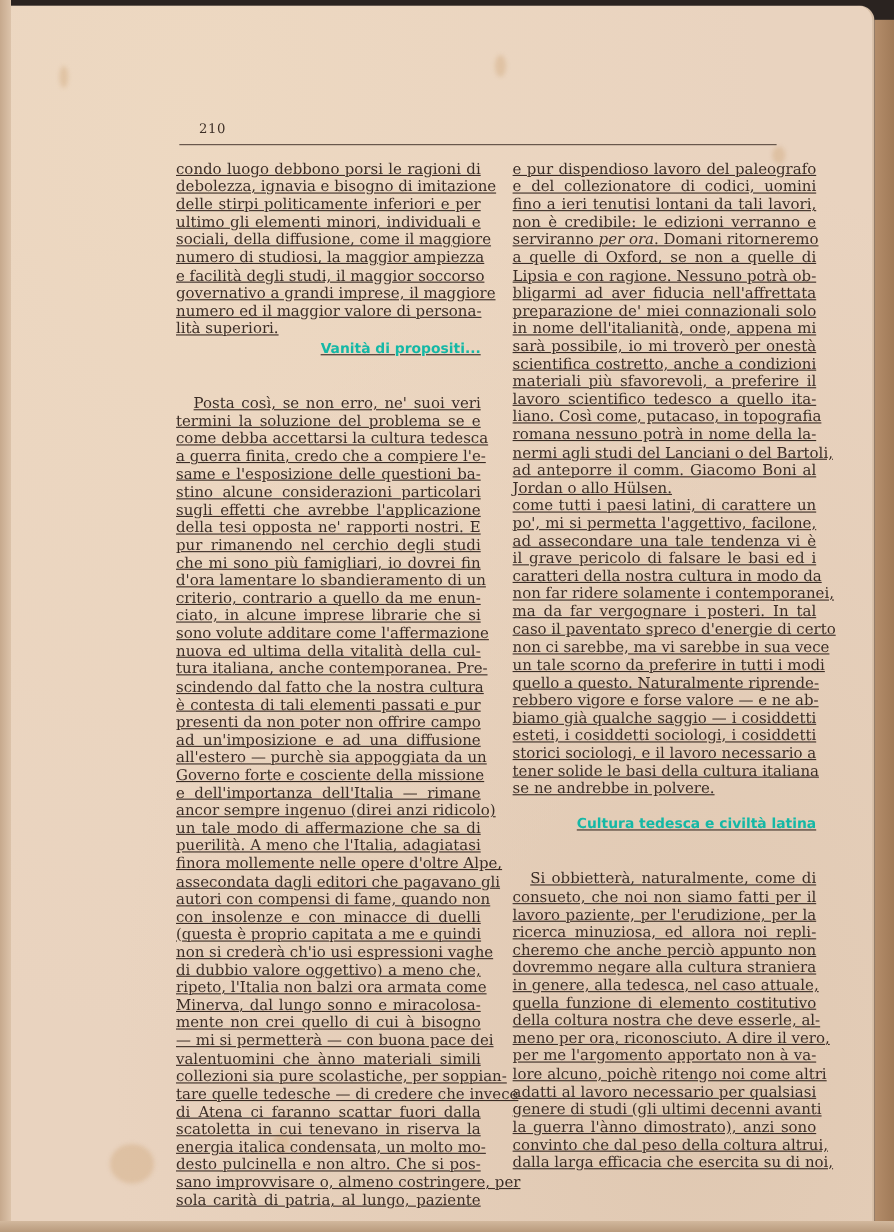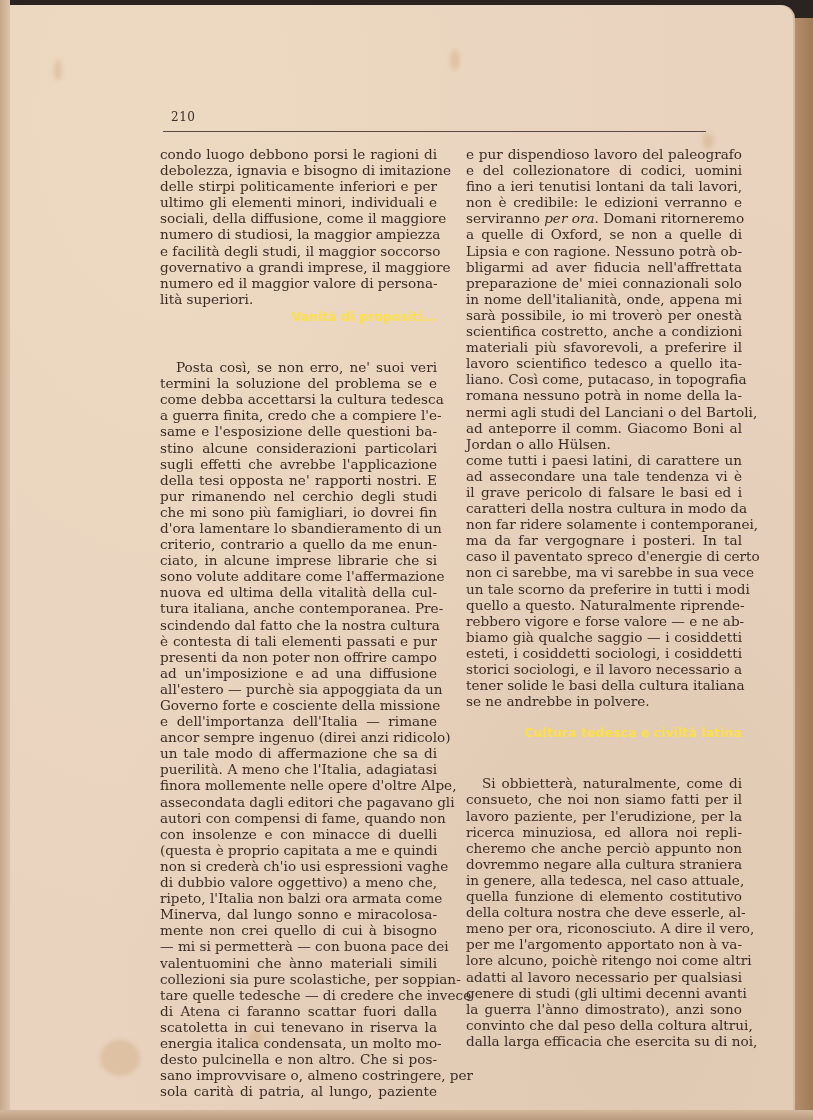--- a/index.html
+++ b/index.html
@@ -28,40 +28,41 @@
   .bottom-edge {
     position: absolute; left: 0; bottom: 0; width: 813px; height: 10px;
     background: linear-gradient(to bottom, #d2b89d, #b89a7c);
   }
   .stain { position: absolute; border-radius: 50%; background: rgba(190,140,80,0.25); filter: blur(2px); }
 
   .header {
     position: absolute; left: 163px; top: 110px; width: 543px; height: 20px;
     font-size: 12px; color: #3d2f27; letter-spacing: 0.5px;
   }
-  .page-number { position: absolute; left: 8px; top: 0; }
+  .page-number { position: absolute; left: 18px; top: 0; }
   .running-title { position: absolute; left: 0; width: 570px; text-align: center; top: 0; }
   .header-rule {
     position: absolute; left: 163px; top: 131px; width: 543px; height: 0;
     border-top: 1px solid #5a4a40;
   }
 
   .column {
     position: absolute; top: 146px; width: 277px;
     font-size: 13.6px; line-height: 16.1px; color: #3a2c25;
     text-align: justify;
+    text-decoration: underline;
   }
   .col-left { left: 160px; }
   .col-right { left: 466px; width: 276px; }
   .line { display: block; white-space: nowrap; text-align-last: justify; text-align: justify; }
   .line.last { text-align-last: left; }
   .indent { padding-left: 16px; margin-top: 34px; }
   .section-heading {
     display: block; text-align: right; font-family: "DejaVu Sans", "Liberation Sans", sans-serif;
-    font-weight: bold; font-size: 12.6px; color: #fde047; margin: 2px 0 8px 0;
+    font-weight: bold; font-size: 12.6px; color: #14b8a6; margin: 2px 0 8px 0;
   }
   .gap { display: block; height: 14px; }
   .italic { font-style: italic; }
 </style>
 </head>
 <body>
 
 <div class="under-edge"></div>
 <div class="right-edge"></div>
 <div class="sheet"></div>
@@ -159,20 +160,21 @@
       <span class="line">materiali più sfavorevoli, a preferire il</span>
       <span class="line">lavoro scientifico tedesco a quello ita-</span>
       <span class="line">liano. Così come, putacaso, in topografia</span>
       <span class="line">romana nessuno potrà in nome della la-</span>
       <span class="line">nermi agli studi del Lanciani o del Bartoli,</span>
       <span class="line">ad anteporre il comm. Giacomo Boni al</span>
       <span class="line last">Jordan o allo Hülsen.</span>
     </div>
   <div id="right-p2">
       <span class="line">come tutti i paesi latini, di carattere un</span>
+      <span class="line">po', mi si permetta l'aggettivo, facilone,</span>
       <span class="line">ad assecondare una tale tendenza vi è</span>
       <span class="line">il grave pericolo di falsare le basi ed i</span>
       <span class="line">caratteri della nostra cultura in modo da</span>
       <span class="line">non far ridere solamente i contemporanei,</span>
       <span class="line">ma da far vergognare i posteri. In tal</span>
       <span class="line">caso il paventato spreco d'energie di certo</span>
       <span class="line">non ci sarebbe, ma vi sarebbe in sua vece</span>
       <span class="line">un tale scorno da preferire in tutti i modi</span>
       <span class="line">quello a questo. Naturalmente riprende-</span>
       <span class="line">rebbero vigore e forse valore — e ne ab-</span>

